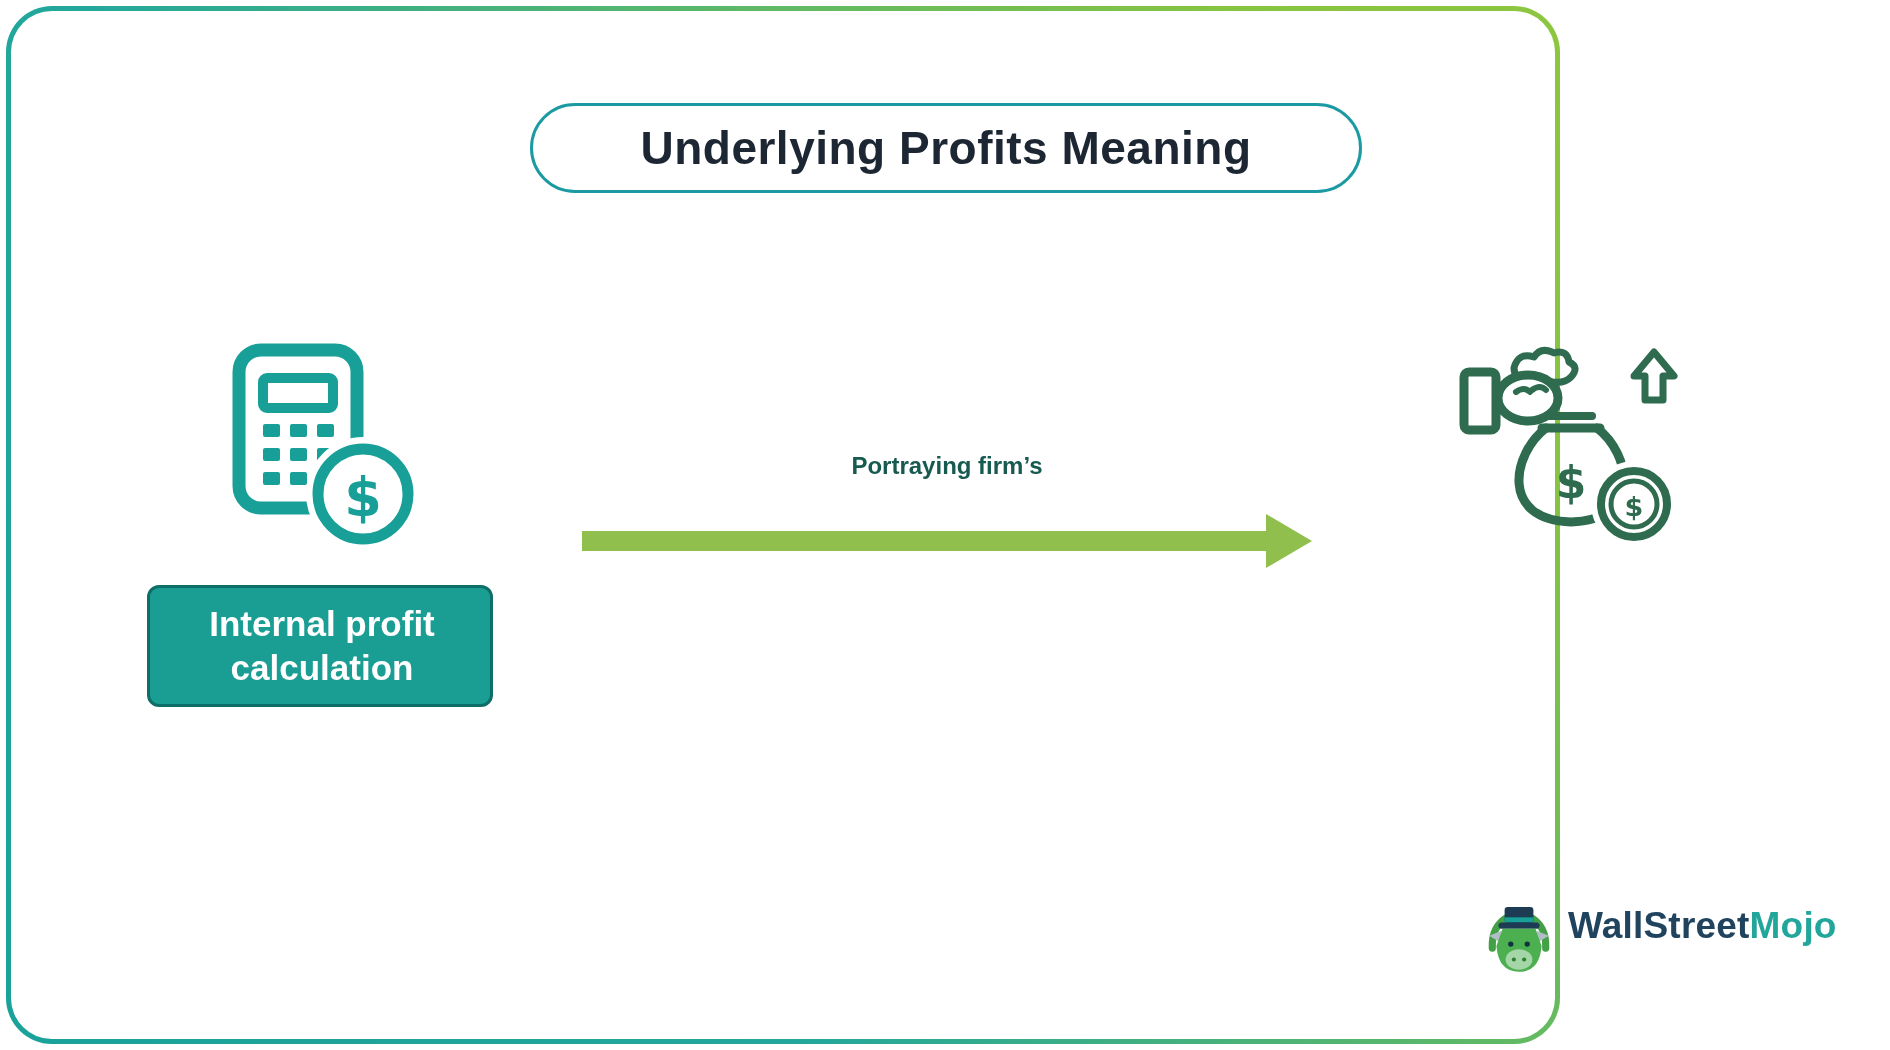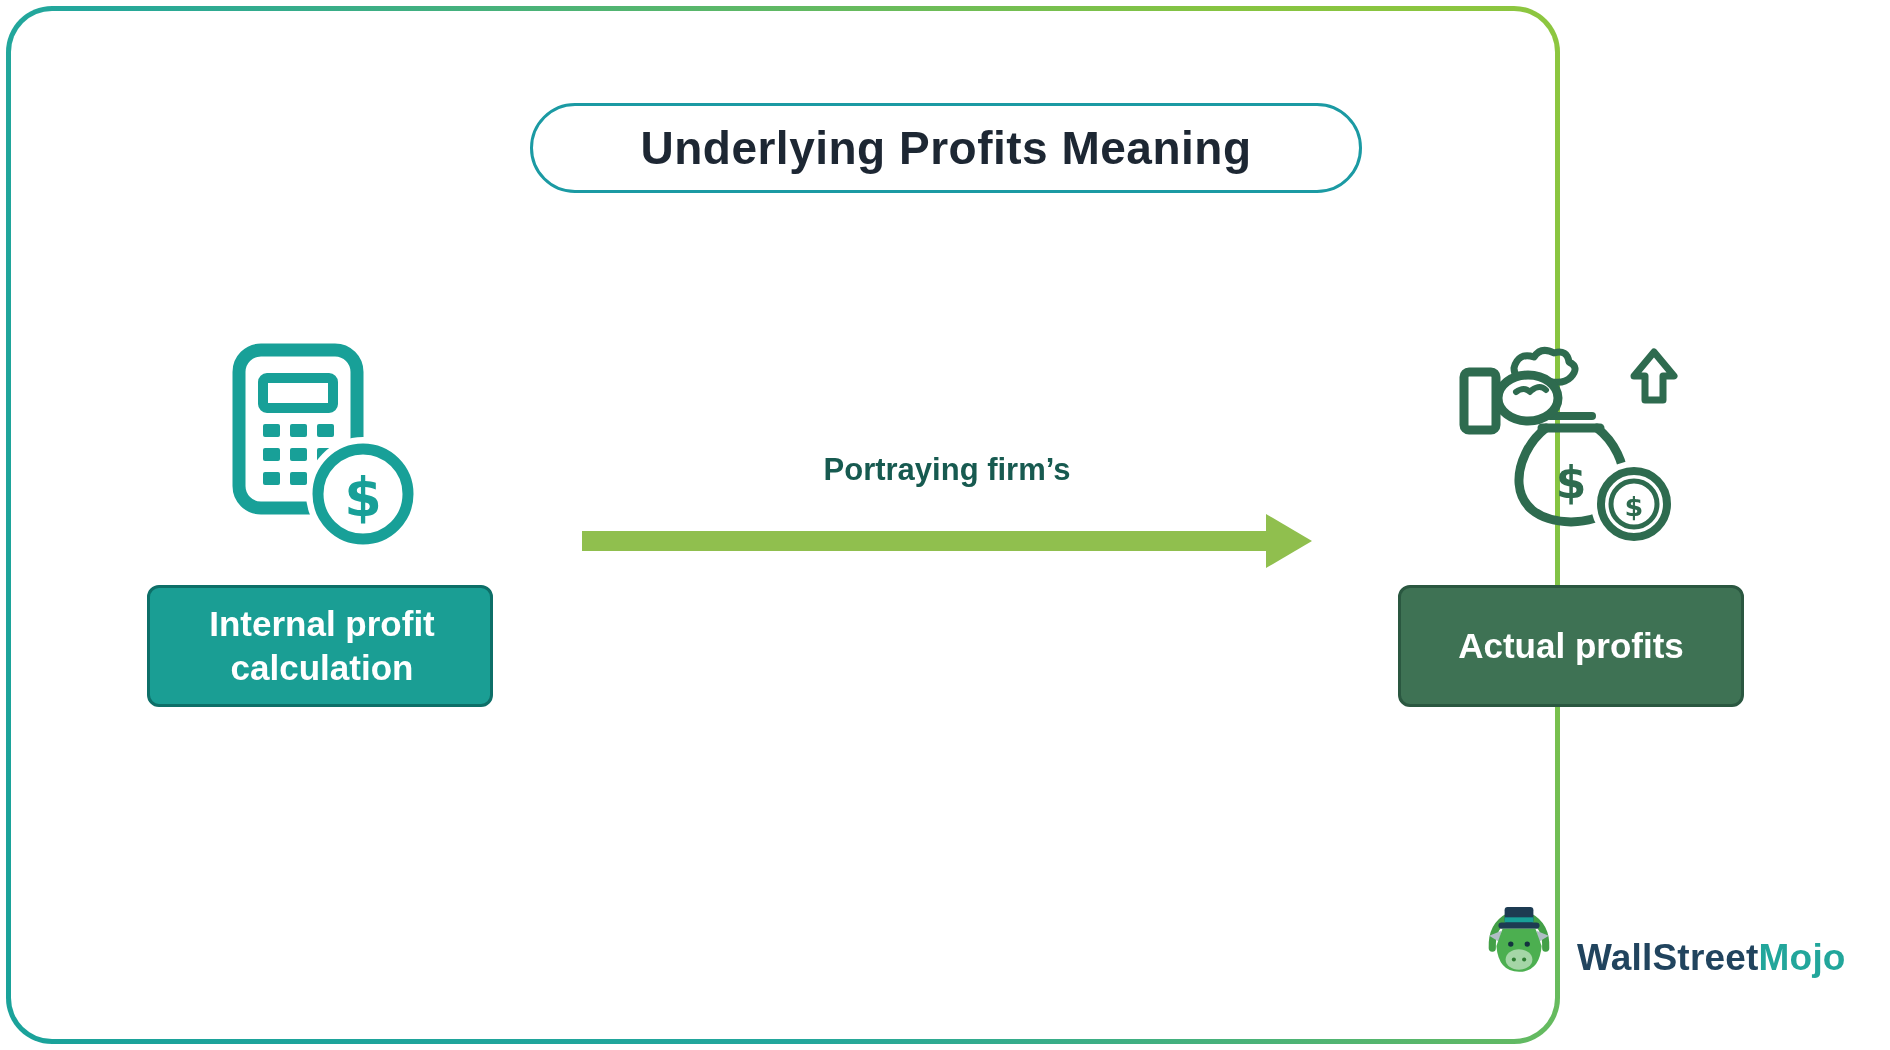--- a/index.html
+++ b/index.html
@@ -59,31 +59,31 @@
   .label-box.green {
     left: 1398px; width: 346px;
     background: #3e7254;
     border: 3px solid #2a5740;
   }
   
   .relation-text {
     position: absolute;
     left: 582px; width: 730px; top: 452px;
     text-align: center;
-    font-size: 31px; font-weight: bold;
+    font-size: 24px; font-weight: bold;
     color: #175a50;
   }
   .flow-arrow {
     position: absolute; left: 582px; top: 510px;
     width: 730px; height: 62px;
   }
   
   .logo {
     position: absolute; left: 1486px; top: 905px;
-    display: flex; align-items: flex-end; gap: 25px;
+    display: flex; align-items: flex-start; gap: 16px;
   }
   .logo-text { font-size: 37px; font-weight: bold; letter-spacing: 0.2px; }
   .logo-text .primary { color: #21445e; }
   .logo-text .secondary { color: #22a69b; }
 </style>
 </head>
 <body>
 
 <div class="canvas">
 
@@ -145,23 +145,20 @@
 
       <path d="M196,12 L216,36 H205 V60 H187 V36 H176 Z" fill="none" stroke="#2e6b4f" stroke-width="7" stroke-linejoin="round"></path>
 
       <circle cx="176" cy="164" r="43" fill="#ffffff"></circle>
       <circle cx="176" cy="164" r="33" fill="#ffffff" stroke="#2e6b4f" stroke-width="8"></circle>
       <circle cx="176" cy="164" r="23" fill="none" stroke="#2e6b4f" stroke-width="5"></circle>
       <text x="176" y="166" text-anchor="middle" dominant-baseline="central" font-family="DejaVu Sans, sans-serif" font-size="27" font-weight="bold" fill="#2e6b4f">$</text>
     </svg>
   </div>
 
-  <div class="label-box green">
-    <span>Actual profits</span>
-  </div>
 
   <div class="logo">
     <svg viewBox="0 0 64 72" width="66" height="74" aria-hidden="true">
       <path d="M6,42 Q5,20 22,11" fill="none" stroke="#43a047" stroke-width="7" stroke-linecap="round"></path>
       <path d="M58,42 Q59,20 42,11" fill="none" stroke="#43a047" stroke-width="7" stroke-linecap="round"></path>
       <polygon points="3,30 15,25 13,36" fill="#b0bec5"></polygon>
       <polygon points="61,30 49,25 51,36" fill="#b0bec5"></polygon>
       <rect x="18" y="2" width="28" height="16" rx="3" fill="#1d3b52"></rect>
       <rect x="18" y="12" width="28" height="5" fill="#18a098"></rect>
       <rect x="12" y="17" width="40" height="6" rx="3" fill="#1d3b52"></rect>

